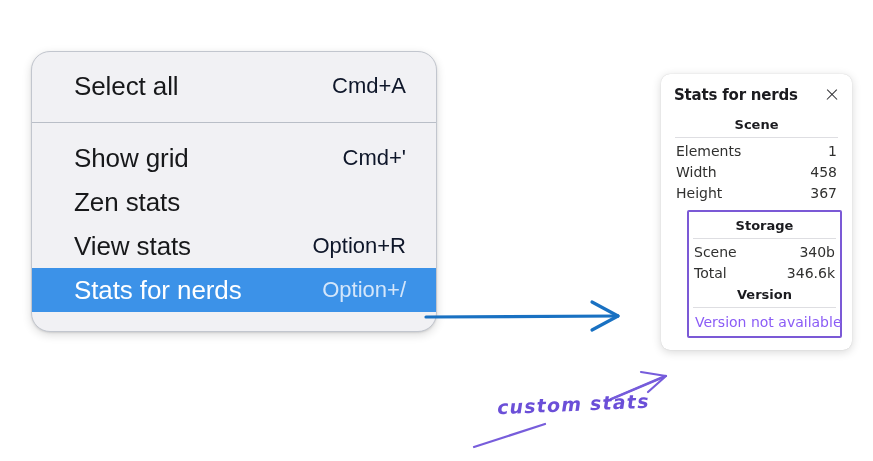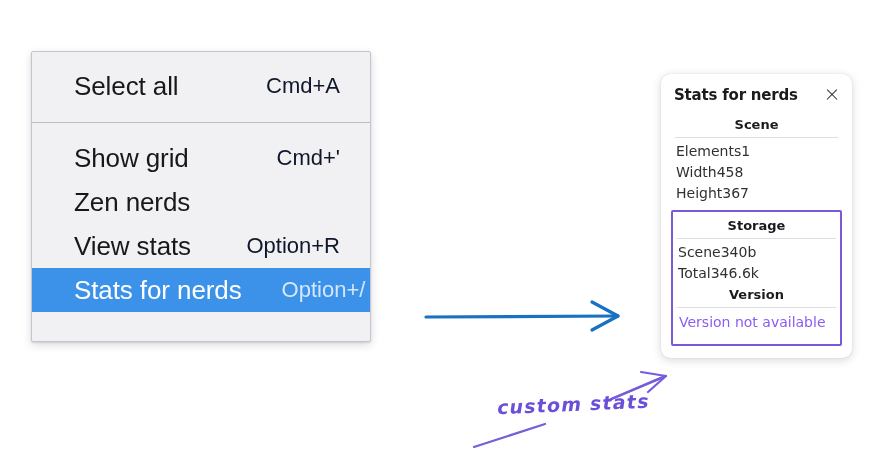--- a/index.html
+++ b/index.html
@@ -15,33 +15,33 @@
     overflow: hidden;
     font-family: "Liberation Sans", sans-serif;
     -webkit-font-smoothing: antialiased;
   }
 
   
   .context-menu {
     position: absolute;
     left: 31px;
     top: 51px;
-    width: 340px;
+    width: 406px;
     background: #f1f1f4;
     border: 1px solid #c2c6ce;
-    border-radius: 2px;
+    border-radius: 19px;
     box-shadow: 0 3px 10px rgba(0,0,0,0.14), 0 1px 2px rgba(0,0,0,0.10);
     overflow: hidden;
     box-sizing: border-box;
   }
   .menu-section {
     padding: 9px 0 9px 0;
   }
   .menu-section.first { padding: 12px 0 14px 0; }
-  .menu-section.second { padding: 13px 0 10px 0; }
+  .menu-section.second { padding: 13px 0 0 0; }
   .menu-sep {
     height: 1px;
     background: #b9bec7;
     width: 100%;
   }
   .menu-item {
     display: flex;
     align-items: center;
     justify-content: space-between;
     height: 44px;
@@ -123,32 +123,33 @@
     padding: 2px 0 5px 0;
   }
   .sec-divider {
     height: 1px;
     background: #dedee2;
     margin: 0 4px 3px 4px;
   }
   .stat-row {
     display: flex;
     align-items: baseline;
+    justify-content: space-between;
     padding: 2px 5px 3px 5px;
     font-size: 14px;
     color: #30302f;
   }
   .stat-row .sr-key { white-space: nowrap; }
   .stat-row .sr-val { white-space: nowrap; }
 
   .custom-block {
     border: 2px solid #7b59d6;
     border-radius: 2px;
-    margin: 6px 0 0 0;
-    padding: 3px 0 13px 0;
+    margin: 6px 0 0 16px;
+    padding: 3px 0 5px 0;
   }
   .custom-block .sec-title { padding-top: 3px; }
   .version-line {
     font-size: 14px;
     color: #8b5cf6;
     padding: 3px 6px 1px 6px;
     white-space: nowrap;
   }
 
   
@@ -185,21 +186,21 @@
   </div>
 
   <div class="menu-sep"></div>
 
   <div class="menu-section second">
     <div class="menu-item">
       <span class="mi-label">Show grid</span>
       <span class="mi-shortcut">Cmd+'</span>
     </div>
     <div class="menu-item">
-      <span class="mi-label">Zen nerds</span>
+      <span class="mi-label">Zen stats</span>
     </div>
     <div class="menu-item">
       <span class="mi-label">View stats</span>
       <span class="mi-shortcut">Option+R</span>
     </div>
     <div class="menu-item selected">
       <span class="mi-label">Stats for nerds</span>
       <span class="mi-shortcut">Option+/</span>
     </div>
     <div class="menu-footer"></div>

